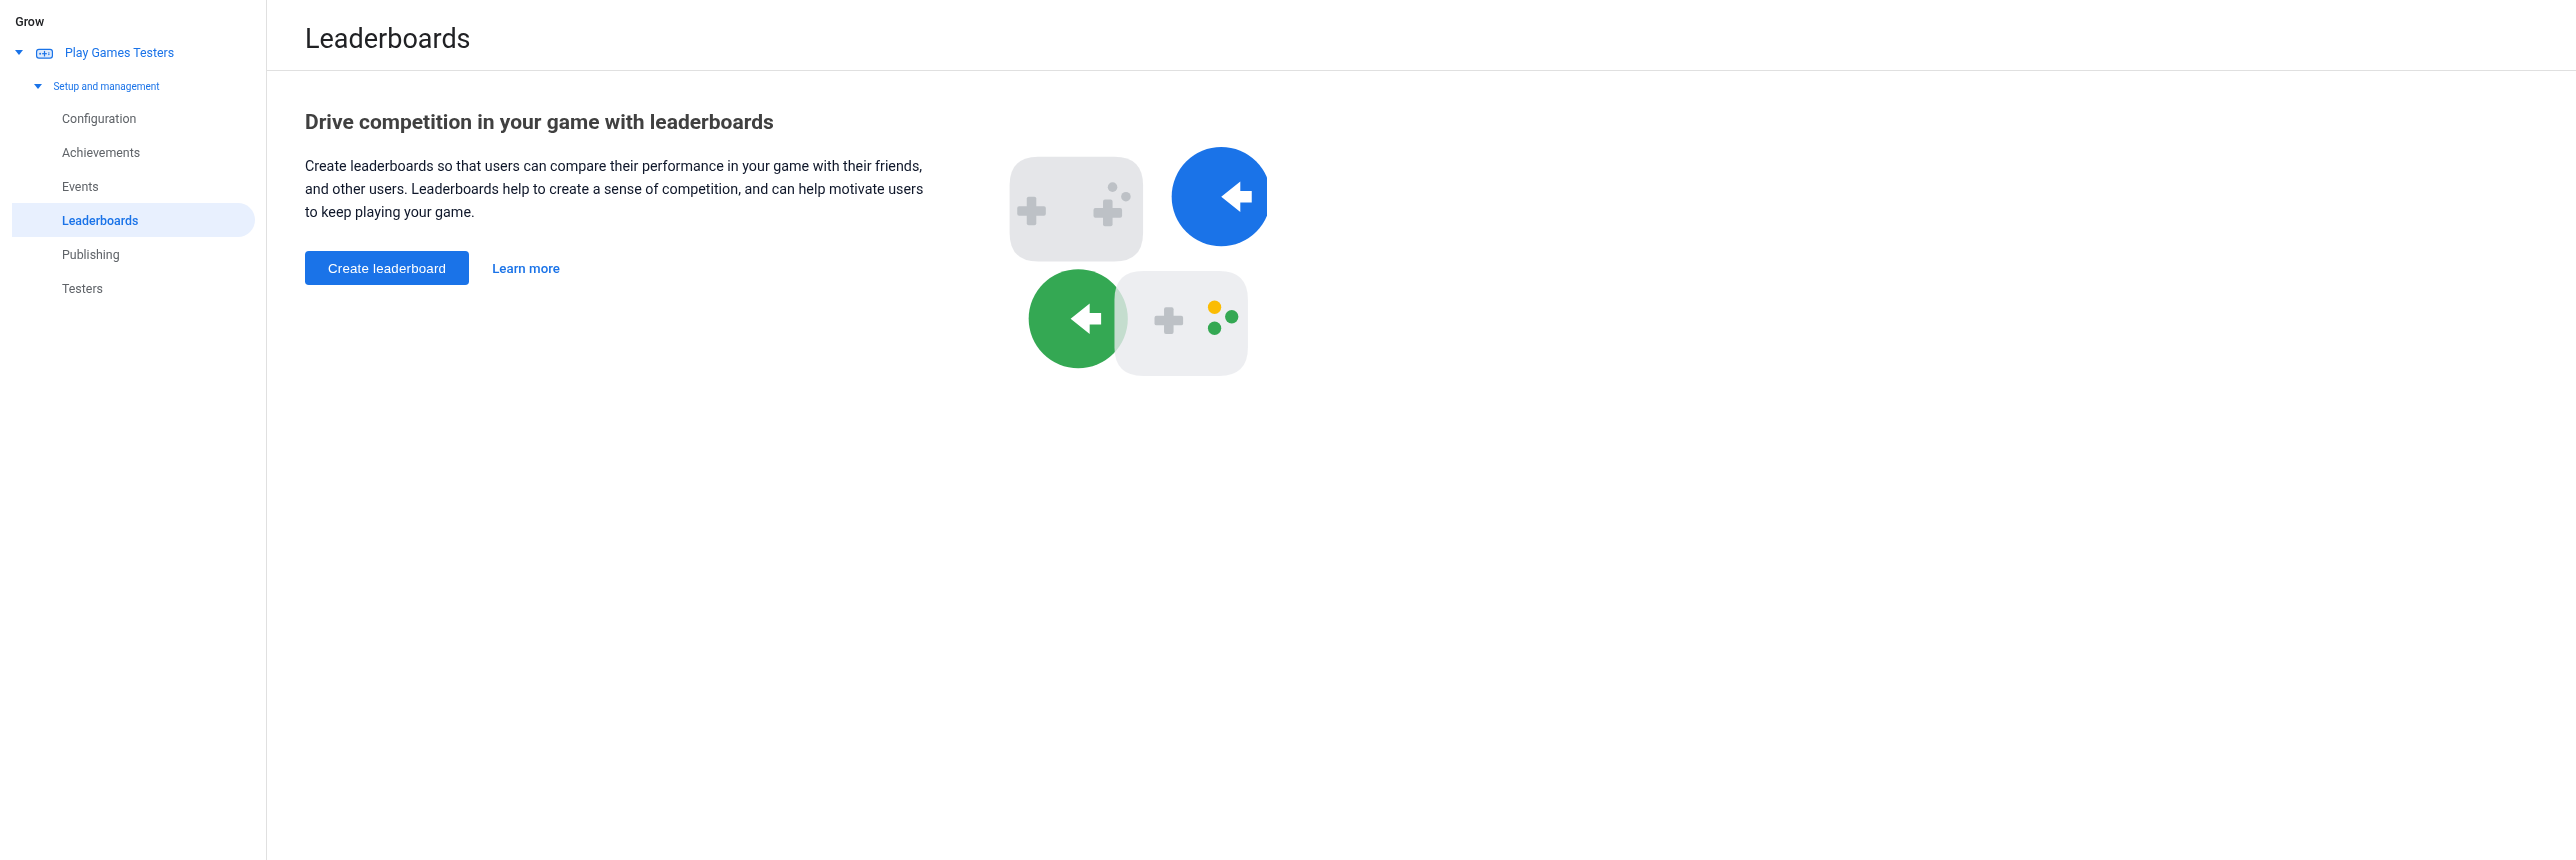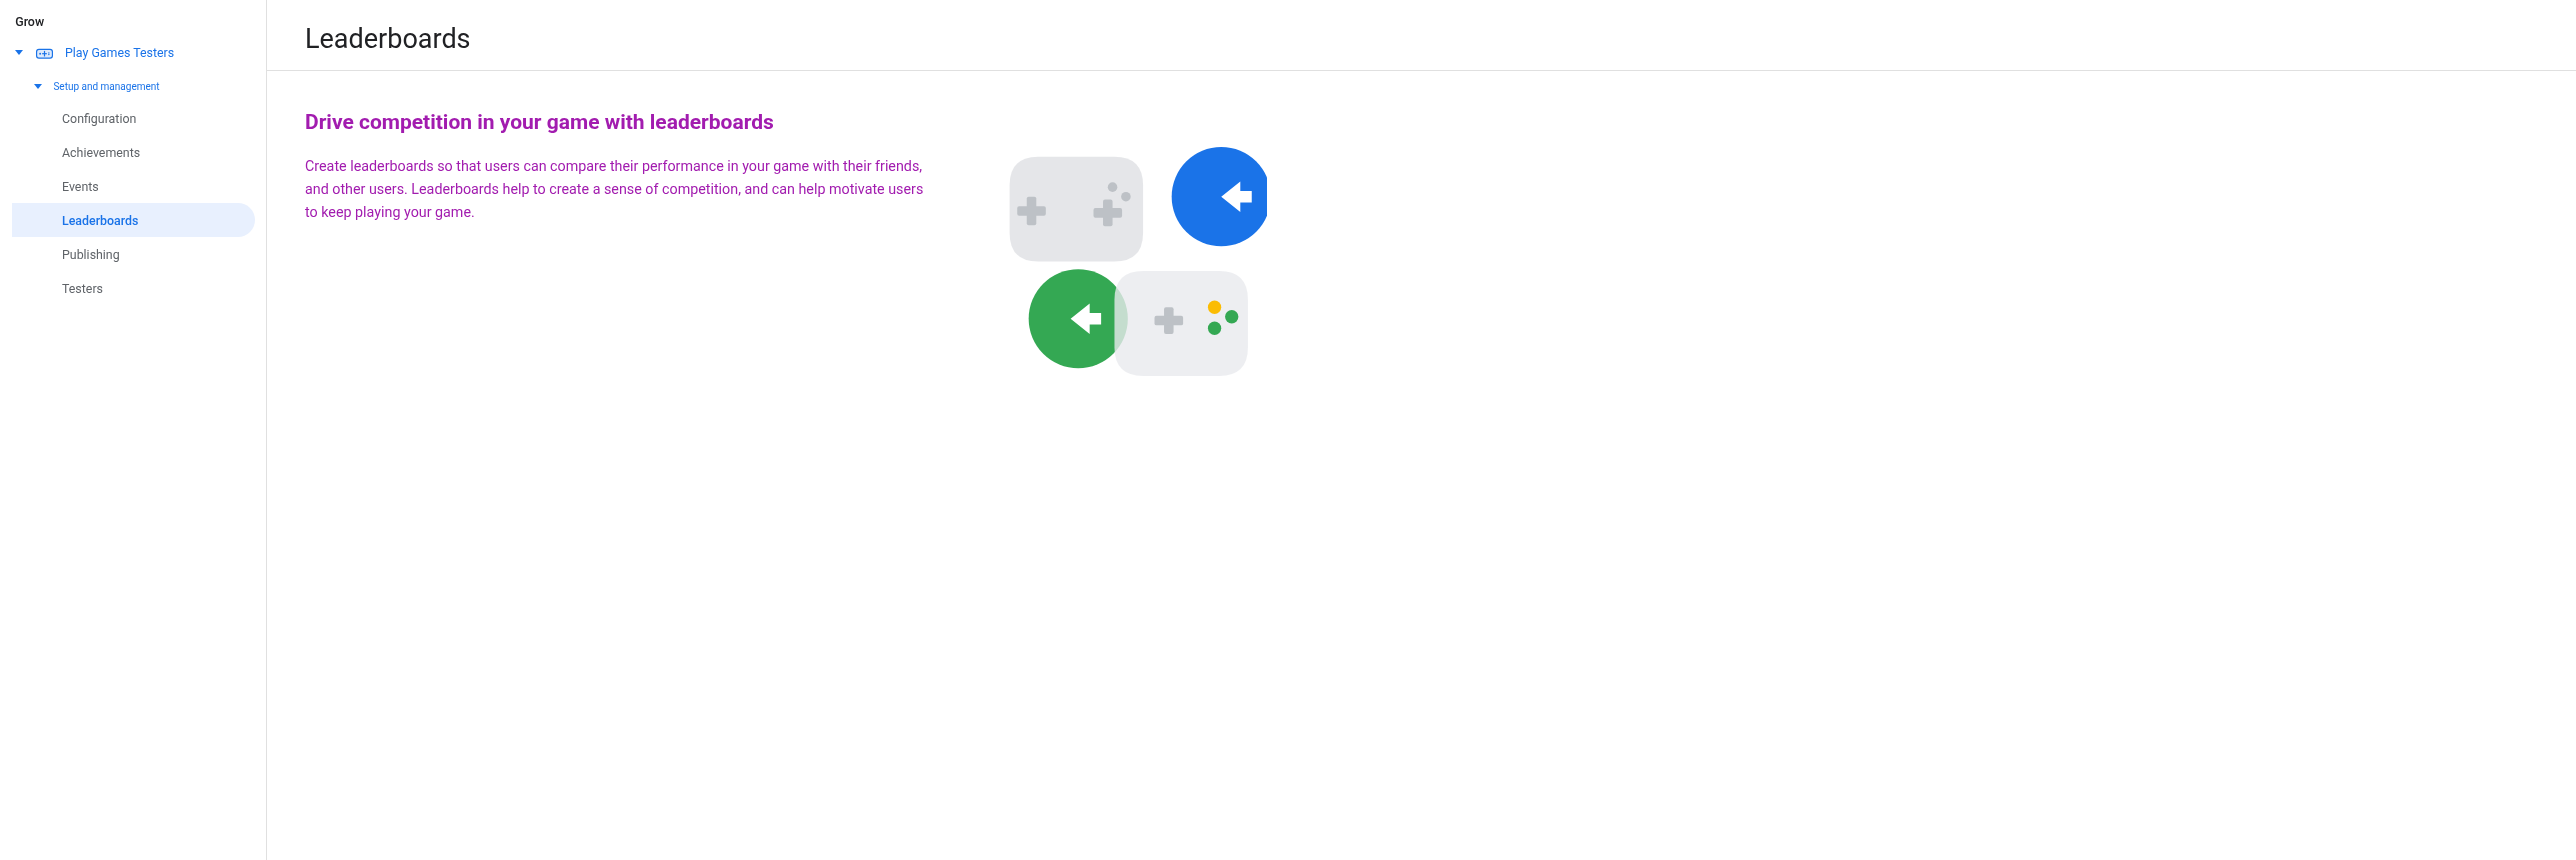--- a/index.html
+++ b/index.html
@@ -117,28 +117,28 @@
     }
 
     .page-body-text {
       flex: 1;
       max-width: 628px;
     }
 
     .leaderboard-heading {
       font-size: 21px;
       font-weight: 700;
-      color: #a21caf;
+      color: #404040;
       margin-bottom: 19px;
       line-height: 1.3;
     }
 
     .leaderboard-description {
       font-size: 14.3px;
-      color: #a21caf;
+      color: #0f172a;
       line-height: 1.6;
       margin-bottom: 27px;
     }
 
     .actions {
       display: flex;
       align-items: center;
       gap: 23px;
     }
 
@@ -255,20 +255,24 @@
 
 <main class="main-content">
   <div class="page-header">
     <h1 class="page-title">Leaderboards</h1>
   </div>
 
   <div class="page-body">
     <div class="page-body-text">
       <h2 class="leaderboard-heading">Drive competition in your game with leaderboards</h2>
       <p class="leaderboard-description">Create leaderboards so that users can compare their performance in your game with their friends, and other users. Leaderboards help to create a sense of competition, and can help motivate users to keep playing your game.</p>
+      <div class="actions">
+        <button class="btn-primary">Create leaderboard</button>
+        <a class="btn-link">Learn more</a>
+      </div>
     </div>
 
     <div class="illustration">
       <svg width="286" height="267" viewBox="0 0 300 280" xmlns="http://www.w3.org/2000/svg">
 
         <g transform="translate(20, 20)">
 
           <path d="M10,40 Q10,10 40,10 L120,10 Q150,10 150,40 L150,90 Q150,120 120,120 L40,120 Q10,120 10,90 Z" fill="#dadce0" opacity="0.7"></path>
 
           <rect x="28" y="52" width="10" height="30" rx="2" fill="#bdc1c6"></rect>

